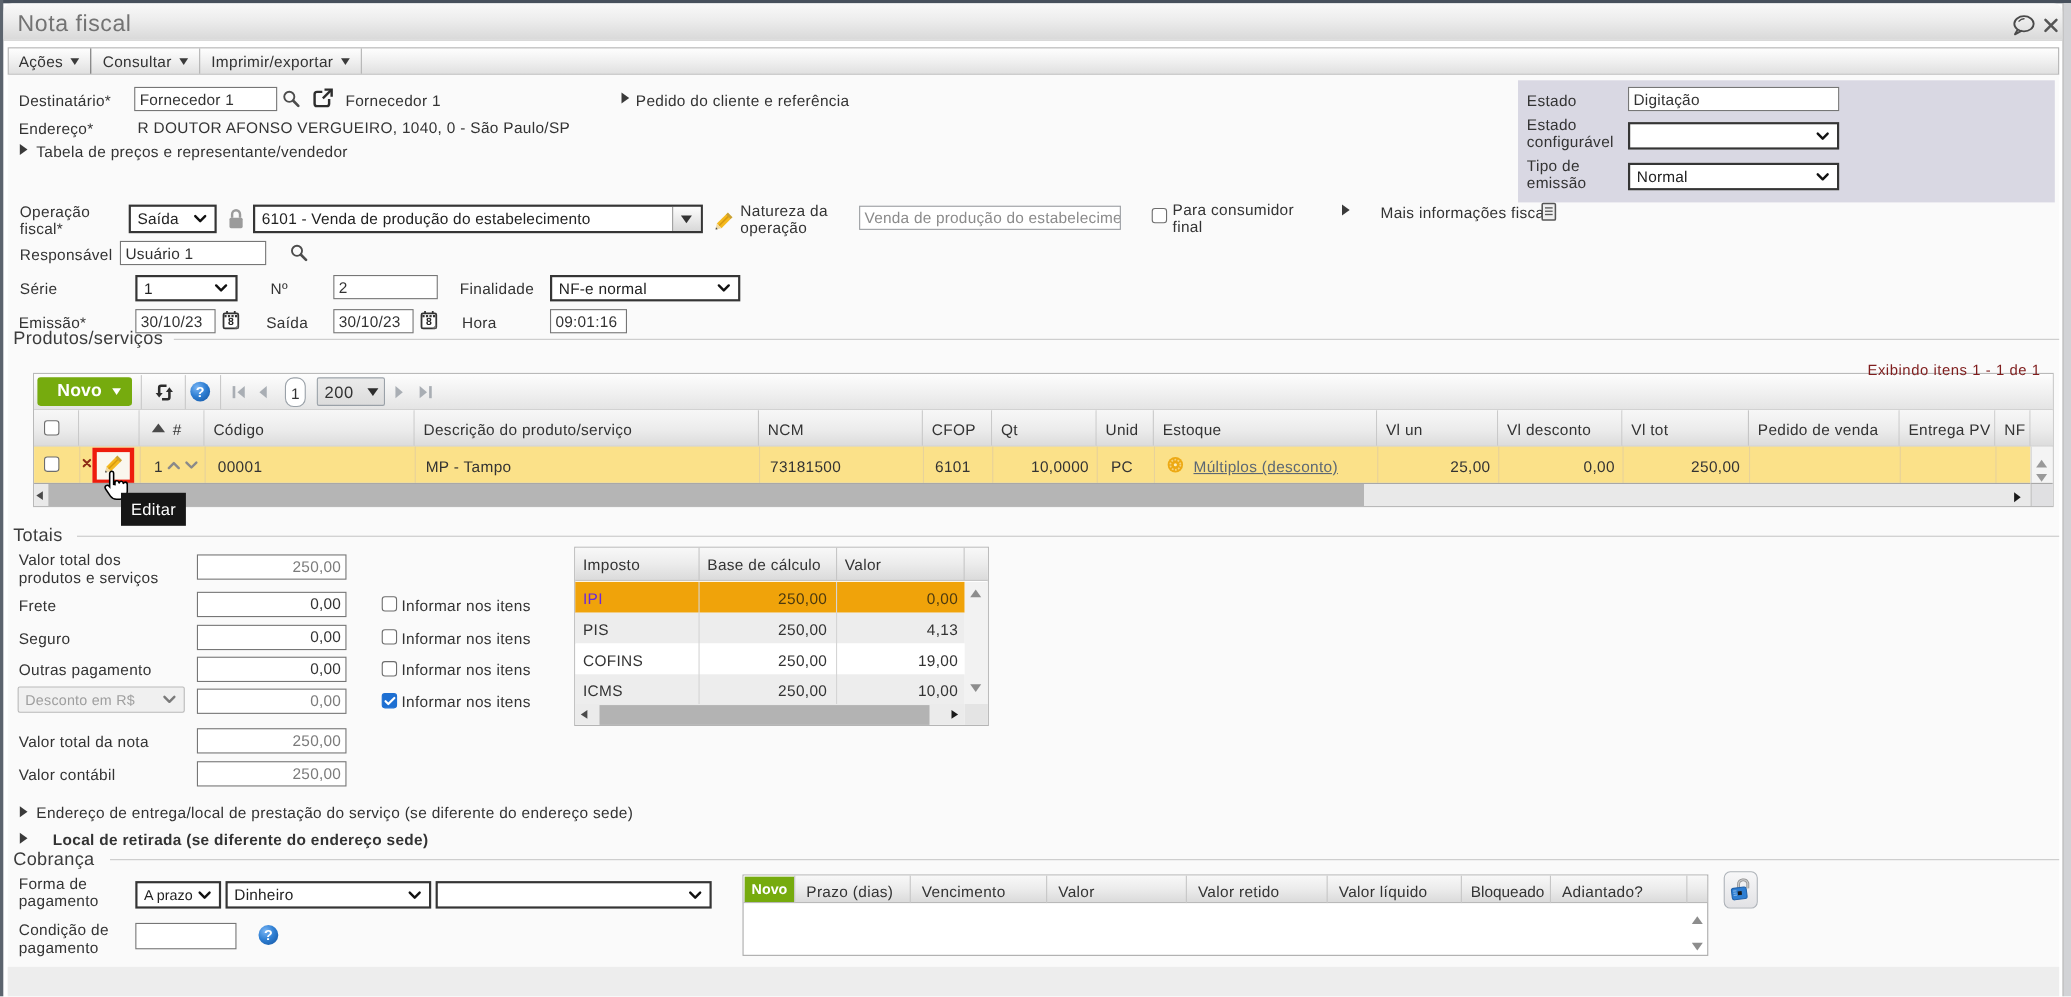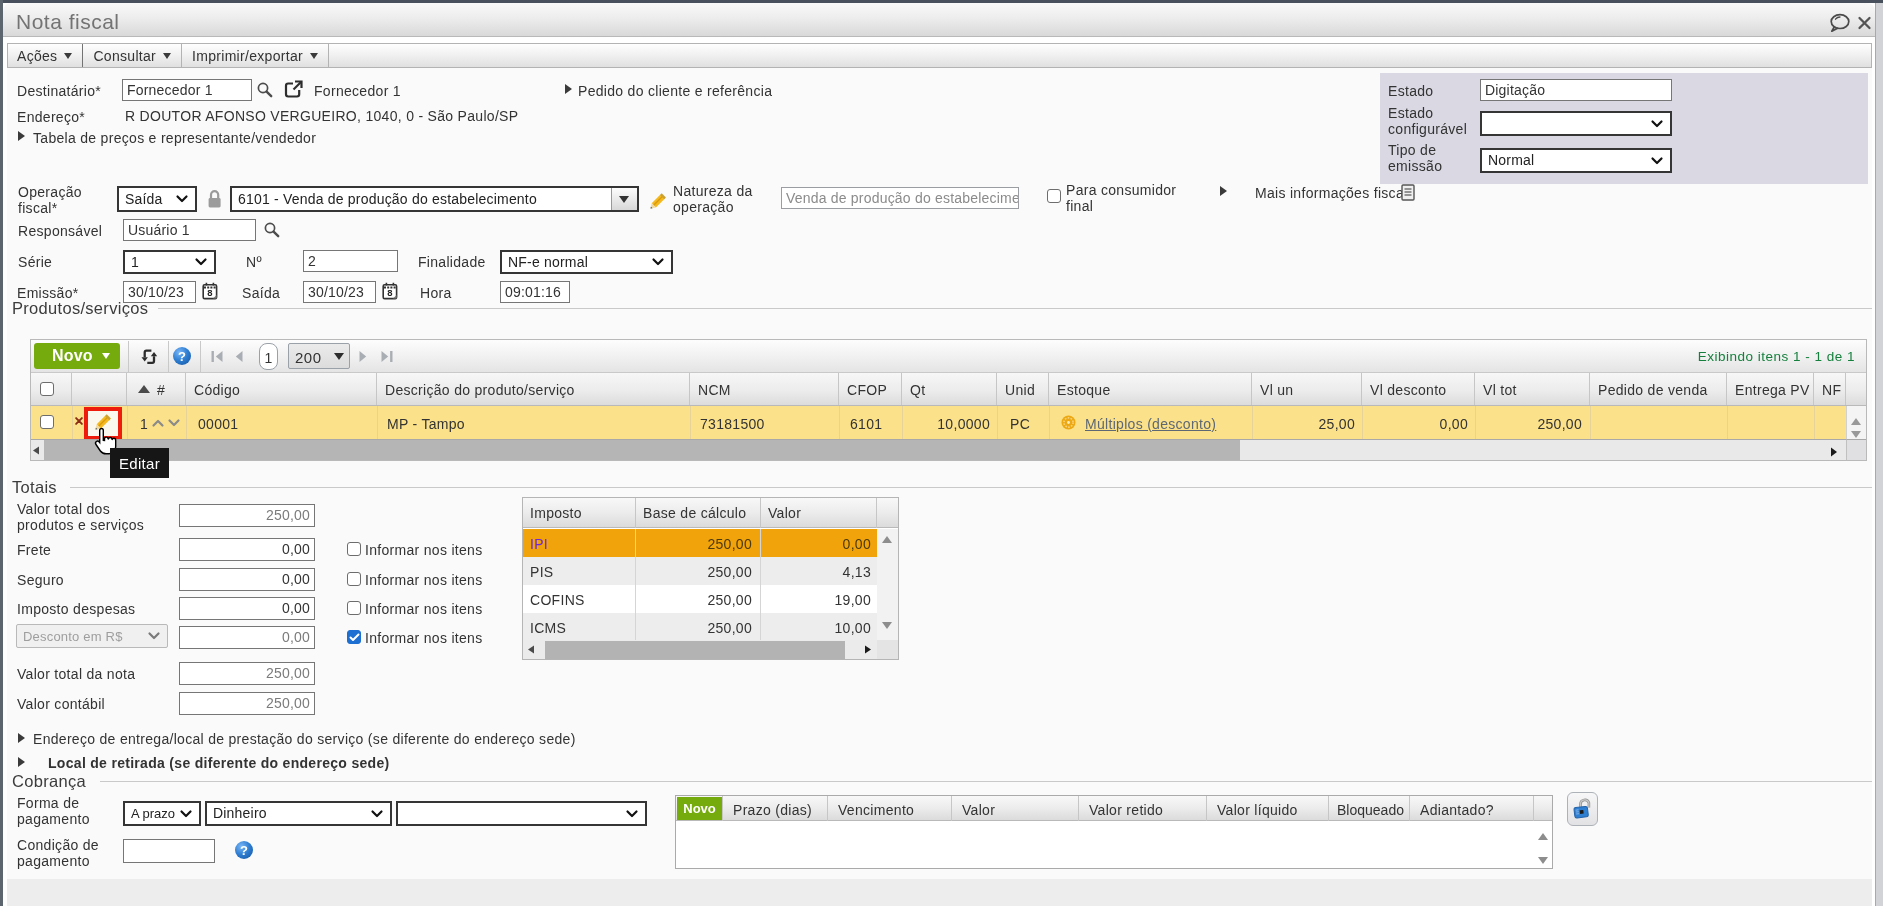--- a/index.html
+++ b/index.html
@@ -119,21 +119,21 @@
 <span class="abs" style="left:1220px;top:186px;width:0;height:0;border-top:5px solid transparent;border-bottom:5px solid transparent;border-left:7px solid #3a3a3a;"></span>
 <div class="lbl" style="left:1223px;top:185px;margin-left:32px;">Mais informações fiscais</div>
 <svg style="left:1401px;top:184px;" width="14" height="17" viewBox="0 0 14 17">
   <rect x="1" y="1" width="12" height="15" rx="1" fill="#efefef" stroke="#555" stroke-width="1.4"></rect>
   <line x1="3.5" y1="5" x2="10.5" y2="5" stroke="#555" stroke-width="1.2"></line>
   <line x1="3.5" y1="8" x2="10.5" y2="8" stroke="#555" stroke-width="1.2"></line>
   <line x1="3.5" y1="11" x2="10.5" y2="11" stroke="#555" stroke-width="1.2"></line>
 </svg>
 
 <div class="lbl" style="left:18px;top:223px;">Responsável</div>
-<div class="inp" style="left:123px;top:219px;width:133px;height:22px;">Usuário 1</div>
+<div class="inp" style="left:109px;top:219px;width:133px;height:22px;">Usuário 1</div>
 <svg style="left:263px;top:221px;" width="18" height="18" viewBox="0 0 18 18">
   <circle cx="7" cy="7" r="4.6" fill="none" stroke="#4c4c4c" stroke-width="1.7"></circle>
   <line x1="10.6" y1="10.6" x2="15.2" y2="15.2" stroke="#4c4c4c" stroke-width="2.4" stroke-linecap="round"></line>
 </svg>
 
 <div class="lbl" style="left:18px;top:254px;">Série</div>
 <div class="sel" style="left:123px;top:250px;width:93px;height:24px;line-height:20px;">1<svg class="chev" width="12" height="8" viewBox="0 0 12 8">
       <path d="M1.5 1.5 L6 6 L10.5 1.5" fill="none" stroke="#111" stroke-width="2.2" stroke-linecap="round" stroke-linejoin="round"></path>
     </svg></div>
 <div class="lbl" style="left:246px;top:254px;">Nº</div>
@@ -208,21 +208,21 @@
 <div class="abs" style="left:288px;top:343px;width:62px;height:26px;background:linear-gradient(180deg,#ebebeb,#dcdcdc);border:1px solid #9aa1a8;border-radius:2px;"></div>
 <div class="abs" style="left:295px;top:349px;font-size:15px;color:#333;letter-spacing:0.5px;">200</div>
 <span class="abs" style="left:334px;top:353px;width:0;height:0;border-left:5.5px solid transparent;border-right:5.5px solid transparent;border-top:7px solid #2d2d2d;"></span>
 <svg style="left:359px;top:351px;" width="9" height="11" viewBox="0 0 9 11">
   <path d="M0.5 0 L7.2 5.5 L0.5 11 Z" fill="#a9aeb4"></path>
 </svg>
 <svg style="left:381px;top:351px;" width="12" height="11" viewBox="0 0 12 11">
   <path d="M0.5 0 L7.2 5.5 L0.5 11 Z" fill="#a9aeb4"></path>
   <rect x="9.1" y="0" width="2.4" height="11" fill="#a9aeb4"></rect>
 </svg>
-<div class="abs" style="left:0px;top:349px;width:1855px;text-align:right;font-size:13.5px;color:#15803d;letter-spacing:0.5px;">Exibindo itens 1 - 1 de 1</div>
+<div class="abs" style="left:0px;top:329px;width:1855px;text-align:right;font-size:13.5px;color:#7f1d1d;letter-spacing:0.5px;">Exibindo itens 1 - 1 de 1</div>
 
 <div class="abs" style="left:31px;top:373px;width:1835px;height:33px;background:linear-gradient(180deg,#f8f8f8 0%,#ececec 50%,#dbdbdb 100%);border-bottom:1px solid #b9b9b9;"></div>
 <div class="hdrcell" style="left:31px;top:373px;width:41px;height:32px;"></div>
 <div class="hdrcell" style="left:72px;top:373px;width:55px;height:32px;"></div>
 <div class="hdrcell" style="left:127px;top:373px;width:59px;height:32px;"></div>
 <div class="hdrcell" style="left:186px;top:373px;width:191px;height:32px;"></div>
 <div class="hdrcell" style="left:377px;top:373px;width:313px;height:32px;"></div>
 <div class="hdrcell" style="left:690px;top:373px;width:149px;height:32px;"></div>
 <div class="hdrcell" style="left:839px;top:373px;width:63px;height:32px;"></div>
 <div class="hdrcell" style="left:902px;top:373px;width:95px;height:32px;"></div>
@@ -331,21 +331,21 @@
 <div class="lbl" style="left:17px;top:501px;">Valor total dos<br>produtos e serviços</div>
 <div class="inp" style="left:179px;top:504px;width:136px;height:23px;text-align:right;color:#7b7b7b;line-height:21px;">250,00</div>
 <div class="lbl" style="left:17px;top:542px;">Frete</div>
 <div class="inp" style="left:179px;top:538px;width:136px;height:23px;text-align:right;line-height:21px;">0,00</div>
 <div class="cb" style="left:347px;top:542px;"></div>
 <div class="lbl" style="left:365px;top:542px;">Informar nos itens</div>
 <div class="lbl" style="left:17px;top:572px;">Seguro</div>
 <div class="inp" style="left:179px;top:568px;width:136px;height:23px;text-align:right;line-height:21px;">0,00</div>
 <div class="cb" style="left:347px;top:572px;"></div>
 <div class="lbl" style="left:365px;top:572px;">Informar nos itens</div>
-<div class="lbl" style="left:17px;top:601px;">Imposto despesas</div>
+<div class="lbl" style="left:17px;top:601px;">Outras pagamento</div>
 <div class="inp" style="left:179px;top:597px;width:136px;height:23px;text-align:right;line-height:21px;">0,00</div>
 <div class="cb" style="left:347px;top:601px;"></div>
 <div class="lbl" style="left:365px;top:601px;">Informar nos itens</div>
 <div class="abs" style="left:16px;top:624px;width:152px;height:24px;background:#f0f0f0;border:1px solid #b9b9b9;border-radius:2px;"></div>
 <div class="abs" style="left:23px;top:629px;font-size:13px;color:#9e9e9e;letter-spacing:0.2px;">Desconto em R$</div>
 <svg style="left:148px;top:632px;" width="12" height="8" viewBox="0 0 12 8">
     <path d="M1.5 1.5 L6 6 L10.5 1.5" fill="none" stroke="#7a7a7a" stroke-width="2.2" stroke-linecap="round" stroke-linejoin="round"></path>
   </svg>
 <div class="inp" style="left:179px;top:626px;width:136px;height:23px;text-align:right;color:#7b7b7b;line-height:21px;">0,00</div>
 <div class="cb on" style="left:347px;top:630px;"></div>

